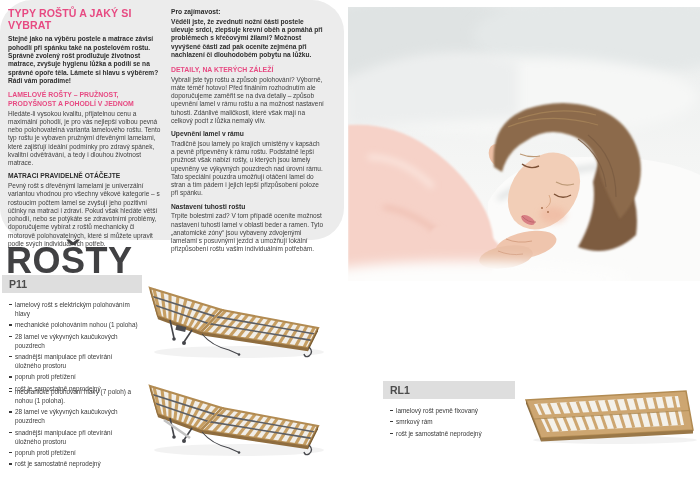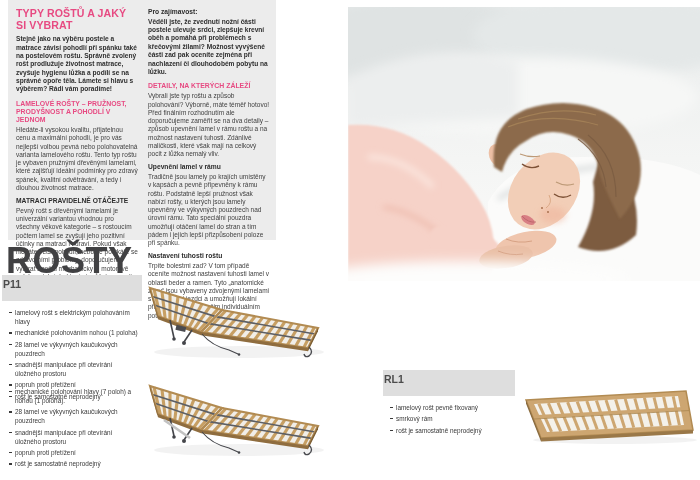--- a/index.html
+++ b/index.html
@@ -1,32 +1,32 @@
 <!DOCTYPE html>
 <html><head>
 <meta charset="utf-8">
 <style>
   html,body{margin:0;padding:0;}
   body{width:700px;height:480px;background:#ffffff;position:relative;overflow:hidden;
        font-family:"Liberation Sans",sans-serif;color:#3e3e3e;}
   
-  .text-panel{position:absolute;left:8px;top:0;width:268px;height:240px;background:#ececec;}
+  .text-panel{position:absolute;left:0;top:0;width:344px;height:240px;background:#ececec;border-radius:32px;}
   .cols{display:flex;gap:10px;padding:8px 6px 0 8px;}
   .col{width:153px;}
   .article-title{font-size:10.6px;font-weight:bold;color:#e74a82;margin:0 0 4px;letter-spacing:.1px;line-height:1.1;}
   .text-panel p{font-size:6.5px;line-height:1.27;margin:0 0 5px;}
   p.bold{font-weight:bold;color:#2e2e2e;font-size:6.6px;}
   h2.pink{font-size:6.9px;font-weight:bold;color:#e74a82;margin:6px 0 2px;line-height:1.18;}
   h3.sub{font-size:6.7px;font-weight:bold;color:#2c2c2c;margin:5px 0 2px;line-height:1.15;}
   
   .photo{position:absolute;left:348px;top:7px;width:352px;height:274px;}
   
   .catalog-heading{position:absolute;left:6px;top:243px;font-size:36px;font-weight:bold;color:#414143;letter-spacing:.5px;line-height:1;margin:0;}
   .product{position:absolute;}
-  .code-bar{background:#dedede;height:26px;line-height:18px;padding-left:1px;font-size:10.5px;font-weight:bold;color:#4c4c4c;}
+  .code-bar{background:#dedede;height:18px;line-height:18px;padding-left:7px;font-size:10.5px;font-weight:bold;color:#4c4c4c;}
   ul.features{list-style:none;margin:7px 0 0;padding:0 0 0 6px;width:132px;}
   ul.features li{position:relative;font-size:6.4px;line-height:1.42;padding-left:7px;margin:0 0 2.2px;color:#3a3a3a;}
   ul.features li::before{content:"";position:absolute;left:1px;top:4px;width:3.2px;height:1.2px;background:#3a3a3a;}
   .prod-img{position:absolute;}
   svg{display:block;}
 </style>
 </head>
 <body>
 
 <div class="text-panel">
@@ -130,21 +130,21 @@
 <div class="product" style="left:2px;top:380px;width:140px;">
   <ul class="features">
     <li>mechanické polohování hlavy (7 poloh) a nohou (1 poloha).</li>
     <li>28 lamel ve výkyvných kaučukových pouzdrech</li>
     <li>snadnější manipulace při otevírání úložného prostoru</li>
     <li>popruh proti přetížení</li>
     <li>rošt je samostatně neprodejný</li>
   </ul>
 </div>
 
-<div class="product" style="left:383px;top:370px;width:132px;">
+<div class="product" style="left:383px;top:381px;width:132px;">
   <div class="code-bar">RL1</div>
   <ul class="features">
     <li>lamelový rošt pevně fixovaný</li>
     <li>smrkový rám</li>
     <li>rošt je samostatně neprodejný</li>
   </ul>
 </div>
 
 <svg id="p11-img" class="prod-img" style="left:134px;top:276px;" width="192" height="92" viewBox="0 0 192 92">
     <ellipse cx="105" cy="76" rx="85" ry="6" fill="#000" opacity="0.05"></ellipse>

